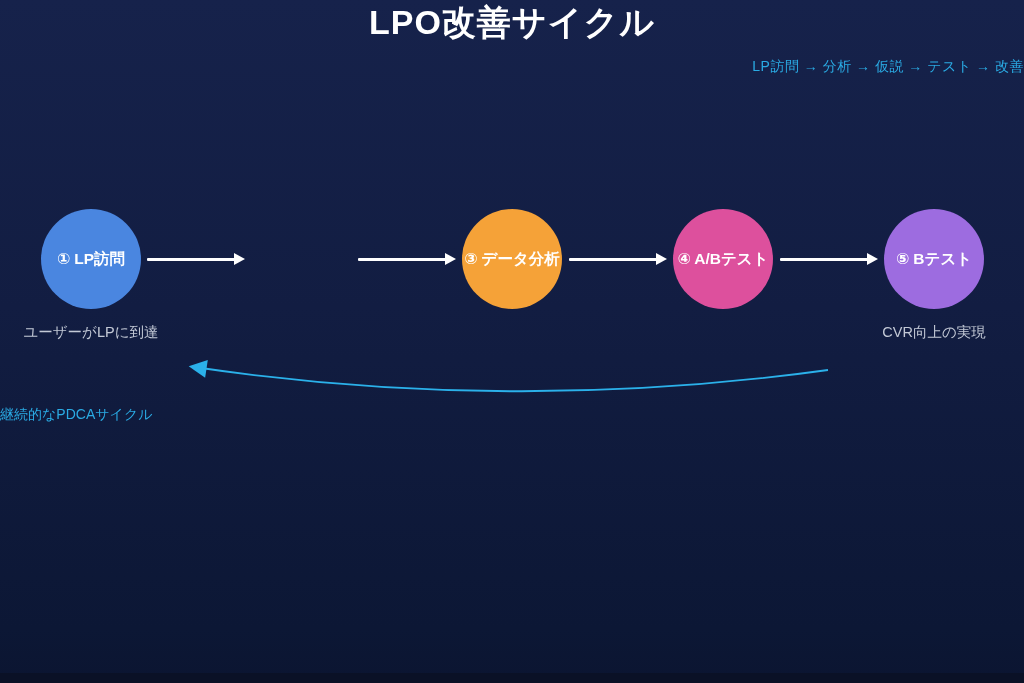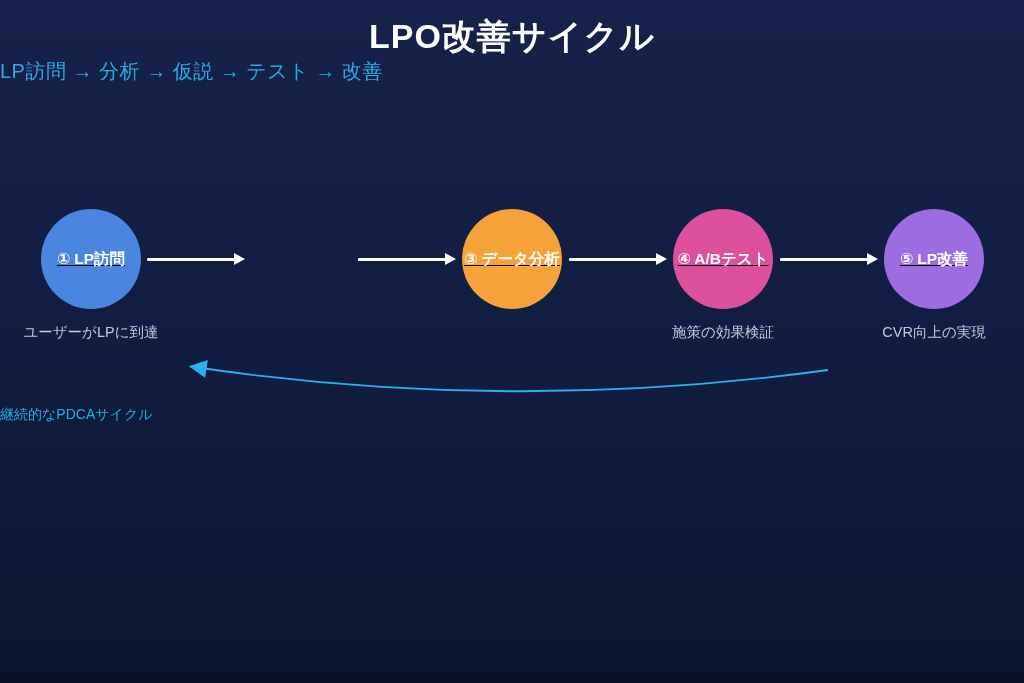--- a/index.html
+++ b/index.html
@@ -6,50 +6,49 @@
   .stage {
     position: relative;
     width: 1024px;
     height: 683px;
     overflow: hidden;
     background: linear-gradient(180deg, #16224b 0%, #121d42 45%, #0c1735 92%, #0b1531 100%);
     font-family: "Liberation Sans", "DejaVu Sans", sans-serif;
   }
   .page-title {
     position: absolute;
-    top: 14px; left: 0; width: 100%;
+    top: 0; left: 0; width: 100%;
     text-align: center;
     color: #ffffff;
     font-size: 34px;
     font-weight: 700;
     letter-spacing: 1px;
     margin: 0;
   }
   .page-subtitle {
     position: absolute;
     top: 58px; left: 0; width: 100%;
-    text-align: left;
+    text-align: right;
     color: #2aabe4;
-    font-size: 20px;
+    font-size: 14px;
     letter-spacing: 0.5px;
   }
   .step { position: absolute; top: 209px; width: 220px; text-align: center; }
   .step-1 { left: -19px; }
   .step-2 { left: 191px; }
   .step-3 { left: 402px; }
   .step-4 { left: 613px; }
   .step-5 { left: 824px; }
   .circle {
     width: 100px; height: 100px;
     margin: 0 auto;
     border-radius: 50%;
     display: flex;
     align-items: center;
     justify-content: center;
-    text-decoration: underline;
   }
   .circle-label {
     color: #ffffff;
     font-size: 15.5px;
     font-weight: 700;
     white-space: nowrap;
   }
   .step-caption {
     margin-top: 14px;
     color: #c3c9d6;
@@ -135,31 +134,30 @@
 
     <div class="h-arrow arrow-3">
       <span class="arrow-shaft"></span>
       <span class="arrow-head"></span>
     </div>
 
     <div class="step step-4">
       <div class="circle" style="background: rgb(221, 80, 157);">
         <span class="circle-label">④ A/Bテスト</span>
       </div>
-      <div class="step-caption">施策の効果検証</div>
     </div>
 
     <div class="h-arrow arrow-4">
       <span class="arrow-shaft"></span>
       <span class="arrow-head"></span>
     </div>
 
     <div class="step step-5">
       <div class="circle" style="background: rgb(157, 108, 224);">
-        <span class="circle-label">⑤ LP改善</span>
+        <span class="circle-label">⑤ Bテスト</span>
       </div>
       <div class="step-caption">CVR向上の実現</div>
     </div>
 
   </div>
 
   <svg class="loop-svg" width="660" height="60" viewBox="0 0 660 60">
     <defs>
       <marker id="loopArrow" markerWidth="12" markerHeight="12" refX="8" refY="6" orient="auto">
         <path d="M1,1 L11,6 L1,11 Z" fill="#2bb1ea"></path>

